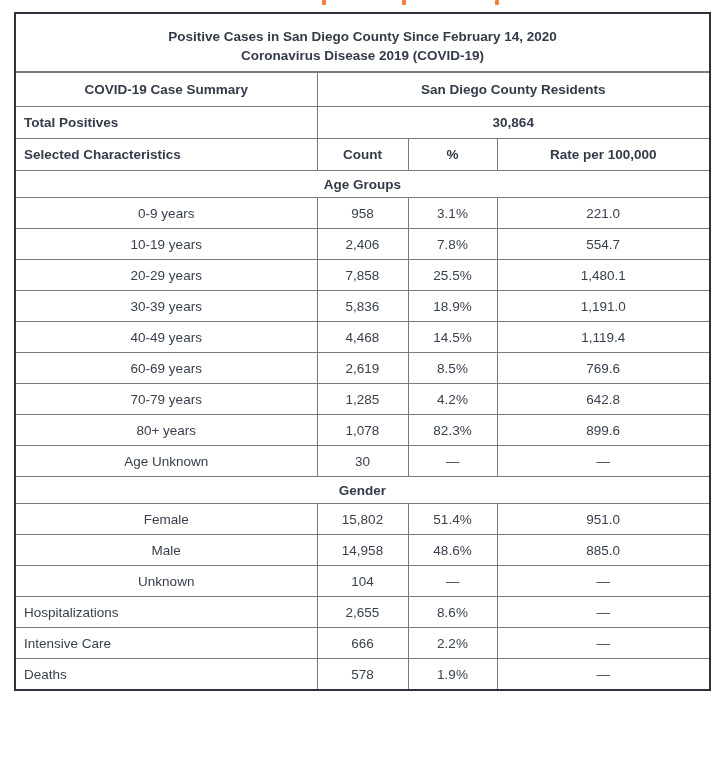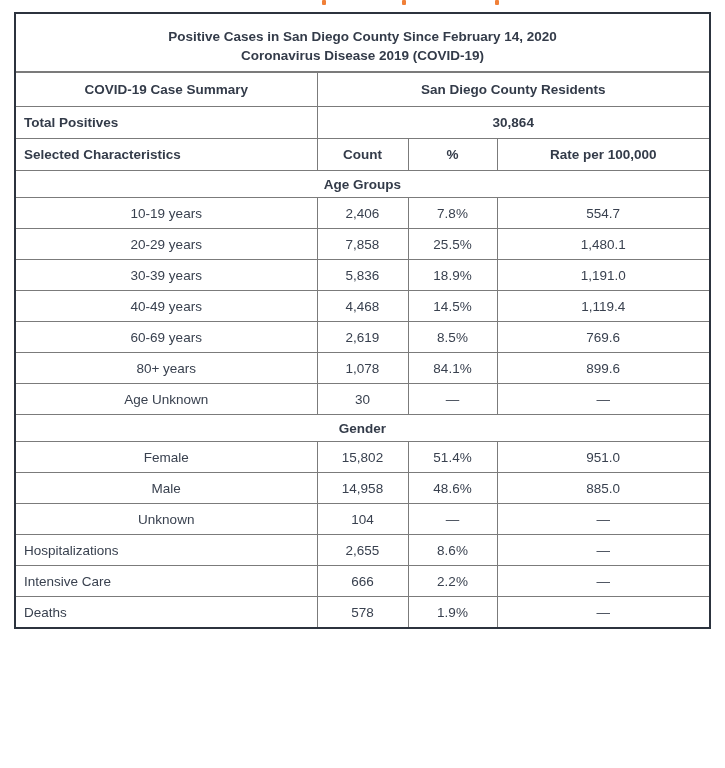--- a/index.html
+++ b/index.html
@@ -97,20 +97,26 @@
       <tr class="rh-head">
         <td class="l b">Selected Characteristics</td>
         <td class="c b">Count</td>
         <td class="c b">%</td>
         <td class="c b">Rate per 100,000</td>
       </tr>
     <tr class="rh-sec">
           <td class="l b" colspan="4">Age Groups</td>
         </tr>
         <tr class="rh-data">
+          <td class="c">0-9 years</td>
+          <td class="c">958</td>
+          <td class="c">3.1%</td>
+          <td class="c">221.0</td>
+        </tr>
+        <tr class="rh-data">
           <td class="c">10-19 years</td>
           <td class="c">2,406</td>
           <td class="c">7.8%</td>
           <td class="c">554.7</td>
         </tr>
         <tr class="rh-data">
           <td class="c">20-29 years</td>
           <td class="c">7,858</td>
           <td class="c">25.5%</td>
           <td class="c">1,480.1</td>
@@ -127,23 +133,29 @@
           <td class="c">14.5%</td>
           <td class="c">1,119.4</td>
         </tr>
         <tr class="rh-data">
           <td class="c">60-69 years</td>
           <td class="c">2,619</td>
           <td class="c">8.5%</td>
           <td class="c">769.6</td>
         </tr>
         <tr class="rh-data">
+          <td class="c">70-79 years</td>
+          <td class="c">1,285</td>
+          <td class="c">4.2%</td>
+          <td class="c">642.8</td>
+        </tr>
+        <tr class="rh-data">
           <td class="c">80+ years</td>
           <td class="c">1,078</td>
-          <td class="c">84.1%</td>
+          <td class="c">82.3%</td>
           <td class="c">899.6</td>
         </tr>
         <tr class="rh-data">
           <td class="c">Age Unknown</td>
           <td class="c">30</td>
           <td class="c">—</td>
           <td class="c">—</td>
         </tr>
         <tr class="rh-sec">
           <td class="l b" colspan="4">Gender</td>

